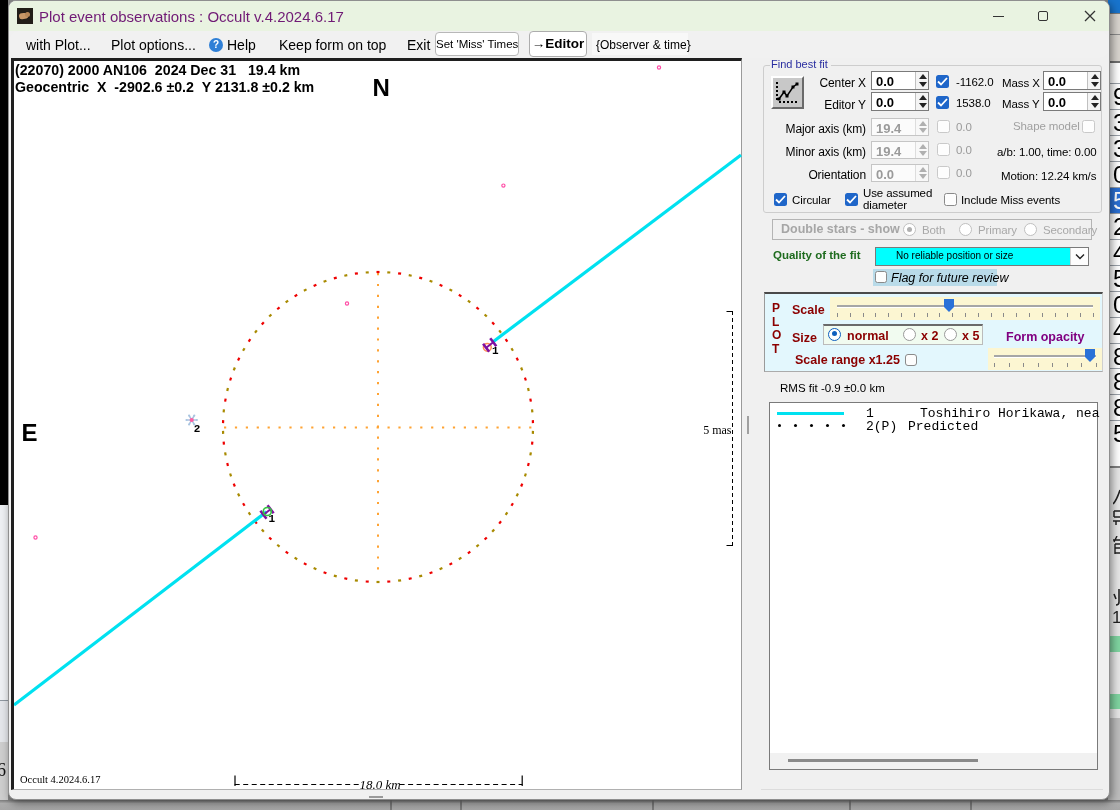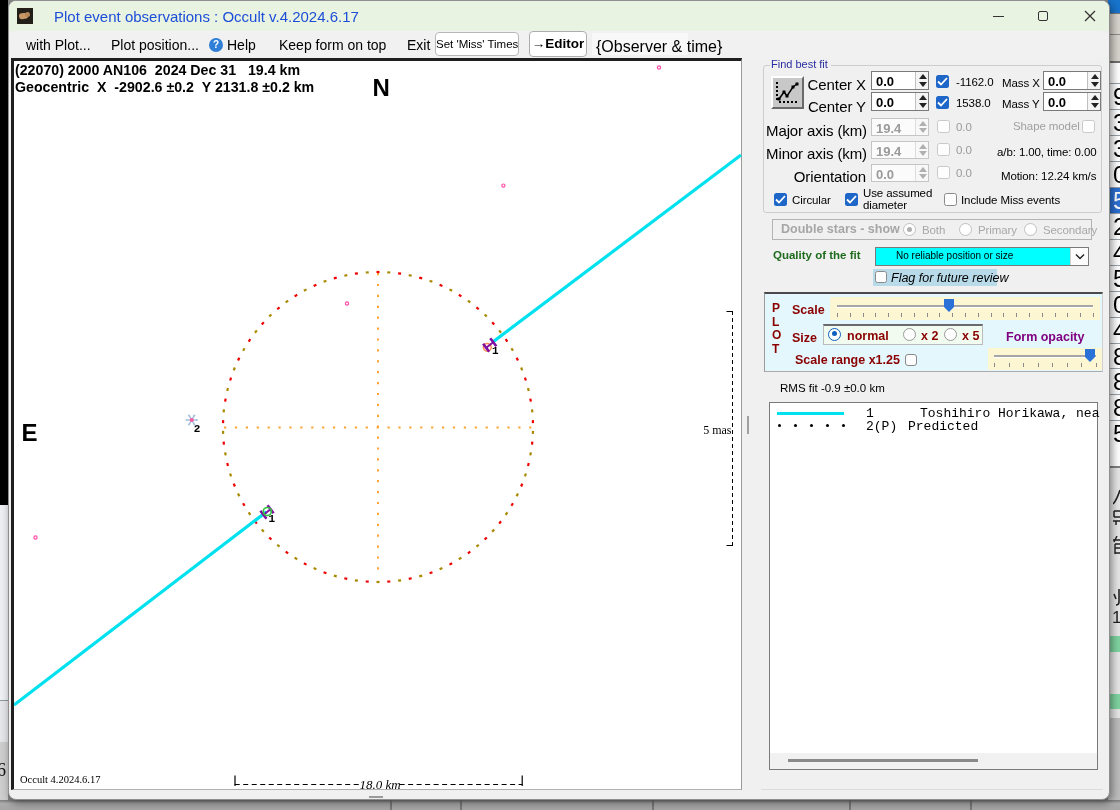--- a/index.html
+++ b/index.html
@@ -1,19 +1,19 @@
 <!DOCTYPE html>
 <html><head><meta charset="utf-8">
 <style>
 * { margin:0; padding:0; box-sizing:border-box; }
 body { width:1120px; height:810px; position:relative; overflow:hidden;
   font-family:"Liberation Sans", sans-serif; background:#888; }
 .abs { position:absolute; white-space:nowrap; }
 .lbl { position:absolute; white-space:nowrap; font-size:11.5px; letter-spacing:-0.1px; color:#000; }
-.lblr { position:absolute; white-space:nowrap; font-size:15px; letter-spacing:-0.1px; color:#000; text-align:right; }
+.lblr { position:absolute; white-space:nowrap; font-size:12px; letter-spacing:-0.1px; color:#000; text-align:right; }
 .spin { position:absolute; background:#fff; border:1px solid #7a7a7a; }
 .spin .v { position:absolute; left:4px; top:2px; font-size:13px; font-weight:bold; }
 .spin .b { position:absolute; right:0; top:0; width:13px; height:100%; border-left:1px solid #c0c0c0; background:#f4f4f4; }
 .spin .b i { position:absolute; left:2.5px; width:0; height:0; border-left:4px solid transparent; border-right:4px solid transparent; }
 .spin .b i.u { top:2px; border-bottom:5px solid #222; }
 .spin .b i.d { bottom:2px; border-top:5px solid #222; }
 .spin.dis { border-color:#c5c5c5; background:#fbfbfb; }
 .spin.dis .v { color:#9a9a9a; }
 .spin.dis .b { background:#f8f8f8; border-left-color:#ddd; }
 .spin.dis .b i.u { border-bottom-color:#b0b0b0; }
@@ -91,40 +91,40 @@
 </div>
 
 <div class="abs" style="left:8px;top:0;width:1102px;height:800px;background:#f0f0f0;
   border:1px solid #8f8f8f;border-radius:8px;overflow:hidden;box-shadow:2px 3px 8px rgba(0,0,0,0.45);">
 
   <div class="abs" style="left:0;top:0;width:100%;height:30px;background:#e9f3e1;">
     <div class="abs" style="left:8px;top:7px;width:16px;height:16px;background:#221e18;overflow:hidden;">
       <div class="abs" style="left:2px;top:5px;width:9px;height:6px;background:#c89868;border-radius:3px 4px 2px 3px;transform:rotate(-8deg);"></div>
       <div class="abs" style="left:8px;top:4px;width:5px;height:5px;background:#b88858;border-radius:50%;"></div>
     </div>
-    <div class="abs" style="left:30px;top:7px;font-size:15px;color:#1d4ed8;margin-left:15px;">Plot event observations : Occult v.4.2024.6.17</div>
+    <div class="abs" style="left:30px;top:7px;font-size:15px;color:#701a75;">Plot event observations : Occult v.4.2024.6.17</div>
 
     <div class="abs" style="left:984px;top:14.5px;width:11px;height:1.5px;background:#333;"></div>
     <div class="abs" style="left:1029px;top:10px;width:10px;height:10px;border:1.2px solid #333;border-radius:2px;"></div>
     <svg class="abs" style="left:1075px;top:9px;" width="12" height="12">
         <path d="M1 1 L11 11 M11 1 L1 11" stroke="#333" stroke-width="1.3"></path>
       </svg>
   </div>
 
   <div class="abs" style="left:0;top:30px;width:100%;height:27px;background:#f1f1f1;border-radius:11px;">
     <div class="abs" style="left:17px;top:6px;font-size:14px;">with Plot...</div>
-    <div class="abs" style="left:102px;top:6px;font-size:14px;">Plot position...</div>
+    <div class="abs" style="left:102px;top:6px;font-size:14px;">Plot options...</div>
     <div class="abs" style="left:200px;top:6.5px;width:14px;height:14px;border-radius:50%;background:#2f7fd6;color:#fff;font-size:10px;font-weight:bold;text-align:center;line-height:14px;">?</div>
     <div class="abs" style="left:218px;top:6px;font-size:14px;">Help</div>
     <div class="abs" style="left:270px;top:6px;font-size:14px;">Keep form on top</div>
     <div class="abs" style="left:398px;top:6px;font-size:14px;">Exit</div>
     <div class="abs" style="left:426px;top:1px;width:84px;height:24px;background:#fff;border:1px solid #b8b8b8;border-radius:4px;text-align:center;font-size:11.5px;line-height:22px;">Set 'Miss' Times</div>
     <div class="abs" style="left:520px;top:0;width:58px;height:26px;background:#fff;border:1px solid #adadad;border-radius:4px;text-align:center;font-size:13.5px;font-weight:bold;line-height:24px;">→Editor</div>
     <div class="abs" style="left:583px;top:2px;width:96px;height:22px;background:#f8f8f8;"></div>
-    <div class="abs" style="left:587px;top:7px;font-size:16px;">{Observer &amp; time}</div>
+    <div class="abs" style="left:587px;top:7px;font-size:12px;">{Observer &amp; time}</div>
   </div>
 
   <div class="abs" style="left:2px;top:57px;width:731px;height:732px;background:#fff;
      border-top:3px solid #1f1f1f;border-left:3px solid #1f1f1f;border-right:1px solid #9a9a9a;border-bottom:1px solid #b0b0b0;">
     <svg width="728" height="728" style="position:absolute;left:0;top:0;">
 <text x="1" y="14" font-family="Liberation Sans" font-size="14.2" font-weight="bold" fill="#000" letter-spacing="0">(22070) 2000 AN106&nbsp;&nbsp;2024 Dec 31&nbsp;&nbsp;&nbsp;19.4 km</text>
 <text x="1" y="31" font-family="Liberation Sans" font-size="14.2" font-weight="bold" fill="#000" letter-spacing="0">Geocentric&nbsp;&nbsp;X&nbsp;&nbsp;-2902.6 ±0.2&nbsp;&nbsp;Y 2131.8 ±0.2 km</text>
 <text x="358.5" y="34.5" font-family="Liberation Sans" font-size="24" font-weight="bold" fill="#000">N</text>
 <text x="7.5" y="380" font-family="Liberation Sans" font-size="24" font-weight="bold" fill="#000">E</text>
 <line x1="364" y1="212" x2="364" y2="515" stroke="#ffa333" stroke-width="2" stroke-dasharray="2.2 8.7"></line>
@@ -311,21 +311,21 @@
   <div class="lbl" style="left:947px;top:75px;">-1162.0</div>
   <div class="lbl" style="left:993px;top:76px;">Mass X</div>
   <div class="spin" style="left:1034px;top:70px;width:58px;height:19px;">
       <span class="v">0.0</span>
       <span class="b">
         <i class="u"></i>
         <i class="d"></i>
       </span>
     </div>
 
-  <div class="lblr" style="left:757px;top:97px;width:100px;">Center Y</div>
+  <div class="lblr" style="left:757px;top:97px;width:100px;">Editor Y</div>
   <div class="spin" style="left:862px;top:91px;width:58px;height:19px;">
       <span class="v">0.0</span>
       <span class="b">
         <i class="u"></i>
         <i class="d"></i>
       </span>
     </div>
   <div class="cb on" style="left:927px;top:95px;">
       <svg width="11" height="9">
         <polyline points="1,4.5 4,7.5 10,1" fill="none" stroke="#fff" stroke-width="1.8"></polyline>

